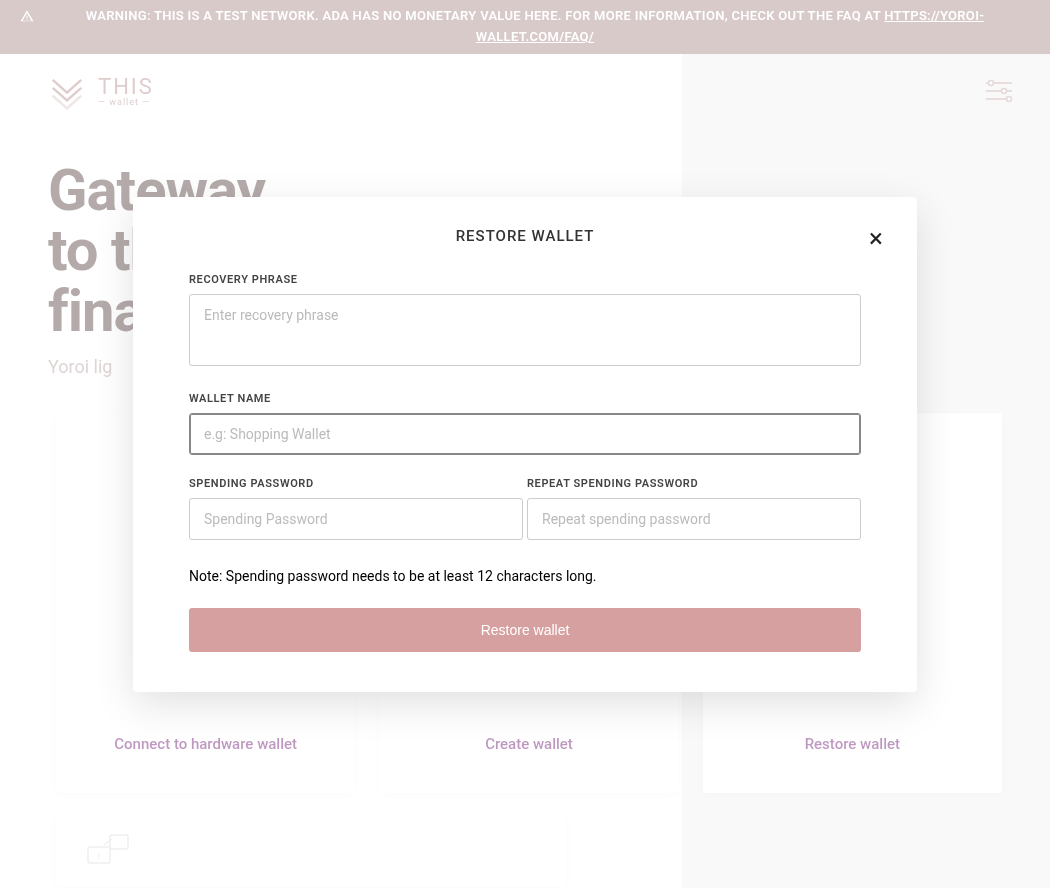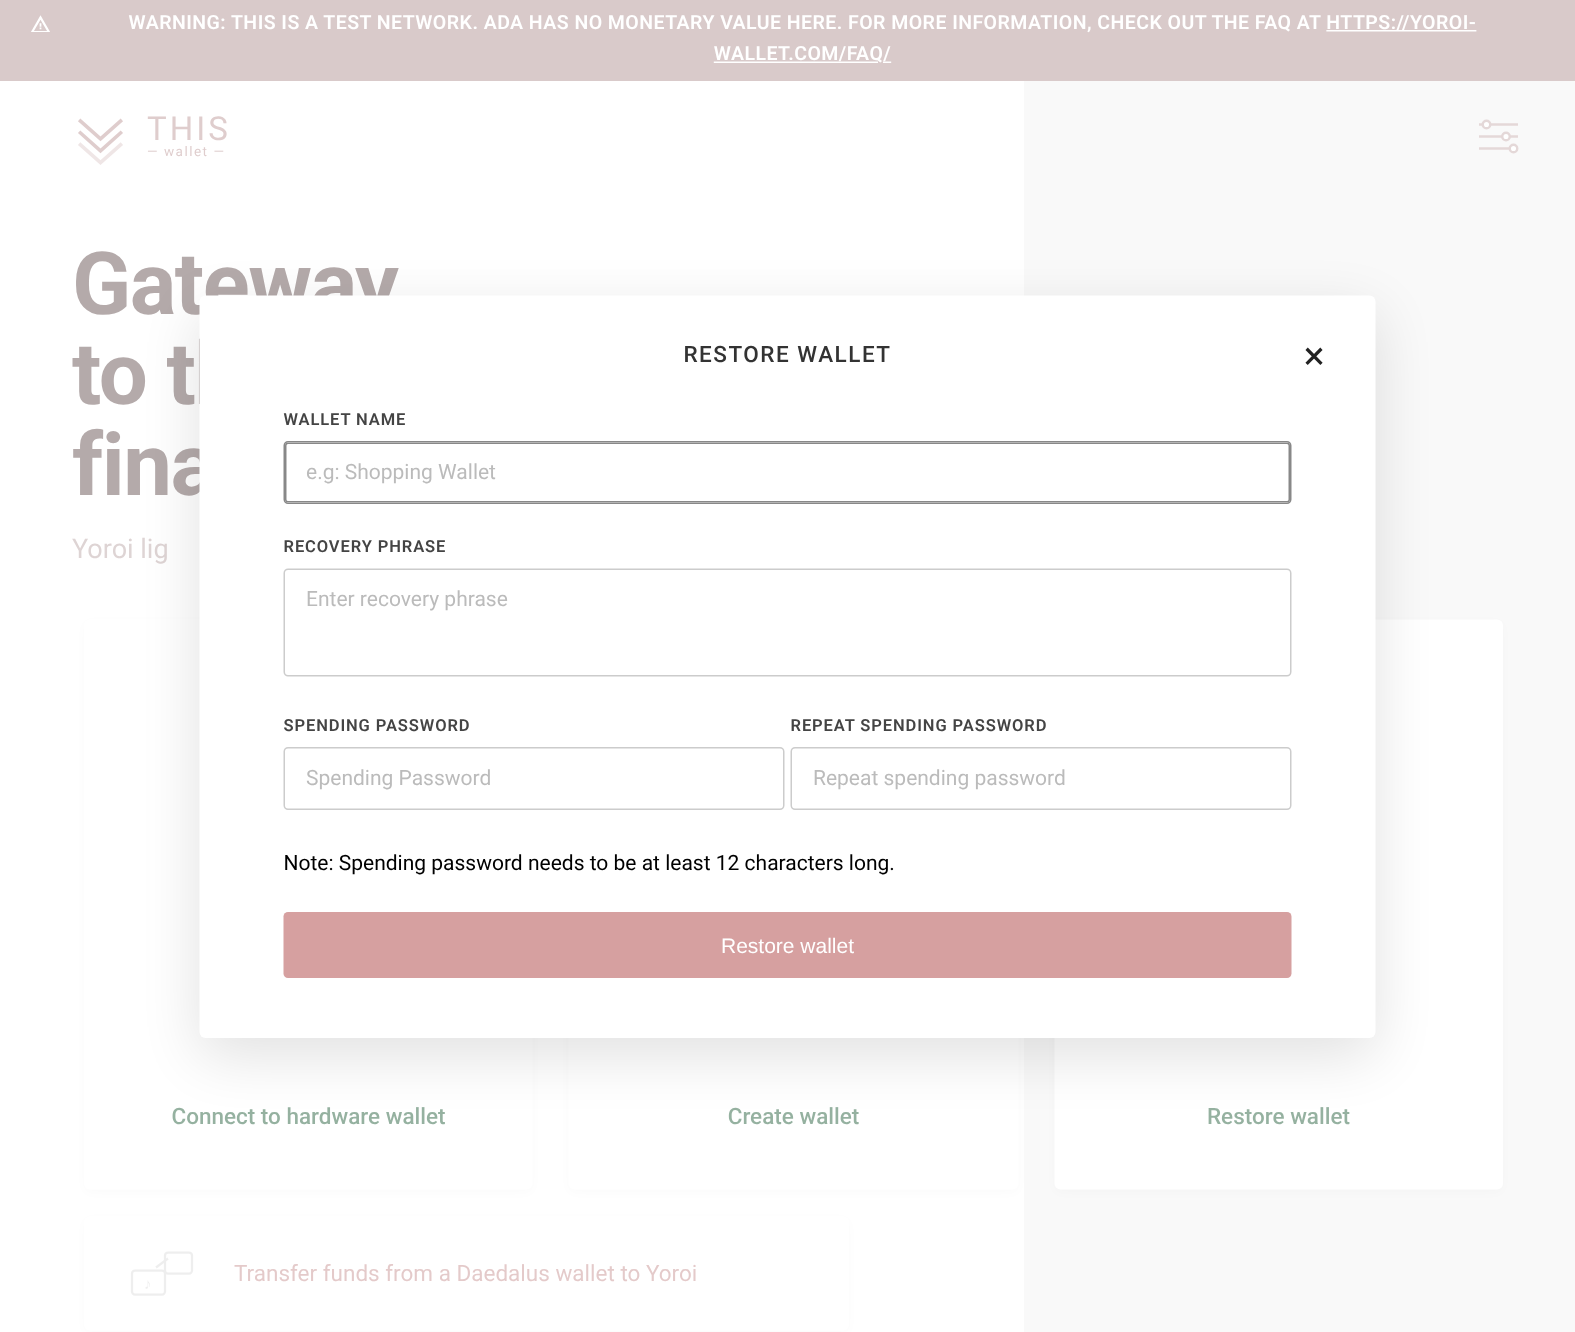--- a/index.html
+++ b/index.html
@@ -77,21 +77,21 @@
       position: relative;
     }
     .card .illus {
       flex: 1;
       display: flex;
       align-items: center;
       justify-content: center;
       width: 100%;
     }
     .card .label {
-      color: #14532d;
+      color: #701a75;
       font-size: 15px;
       font-weight: 500;
       text-align: right;
     }
     .transfer-card {
       margin: 18px 48px 0 56px;
       background: #fff;
       border-radius: 4px;
       box-shadow: 0 2px 8px rgba(0,0,0,0.04);
       display: flex;
@@ -252,36 +252,35 @@
   </div>
 </div>
 
 <div class="transfer-card">
   <svg width="48" height="40" viewBox="0 0 48 40" opacity="0.3">
     <rect x="4" y="18" width="22" height="16" rx="2" fill="none" stroke="#888" stroke-width="1.5"></rect>
     <text x="12" y="30" font-size="10" fill="#888">♪</text>
     <rect x="26" y="6" width="18" height="14" rx="2" fill="none" stroke="#888" stroke-width="1.5"></rect>
     <path d="M20 16 L28 10" stroke="#888" stroke-width="1.5"></path>
   </svg>
-  <div class="label">Transfer funds from a Daedalus wallet to Yoroi</div>
 </div>
 
 <div class="overlay">
   <div class="modal">
     <div class="modal-title">RESTORE WALLET</div>
     <span class="close-x">×</span>
 
     <div class="form-group">
+      <label class="form-label">RECOVERY PHRASE</label>
+      <textarea class="textarea" placeholder="Enter recovery phrase" style=""></textarea>
+    </div>
+
+    <div class="form-group">
       <label class="form-label">WALLET NAME</label>
       <input class="input focused" type="text" placeholder="e.g: Shopping Wallet" style="">
-    </div>
-
-    <div class="form-group">
-      <label class="form-label">RECOVERY PHRASE</label>
-      <textarea class="textarea" placeholder="Enter recovery phrase" style=""></textarea>
     </div>
 
     <div class="form-row">
       <div class="form-group">
         <label class="form-label">SPENDING PASSWORD</label>
         <input class="input" type="password" placeholder="Spending Password" style="">
       </div>
       <div class="form-group">
         <label class="form-label">REPEAT SPENDING PASSWORD</label>
         <input class="input" type="password" placeholder="Repeat spending password" style="">

